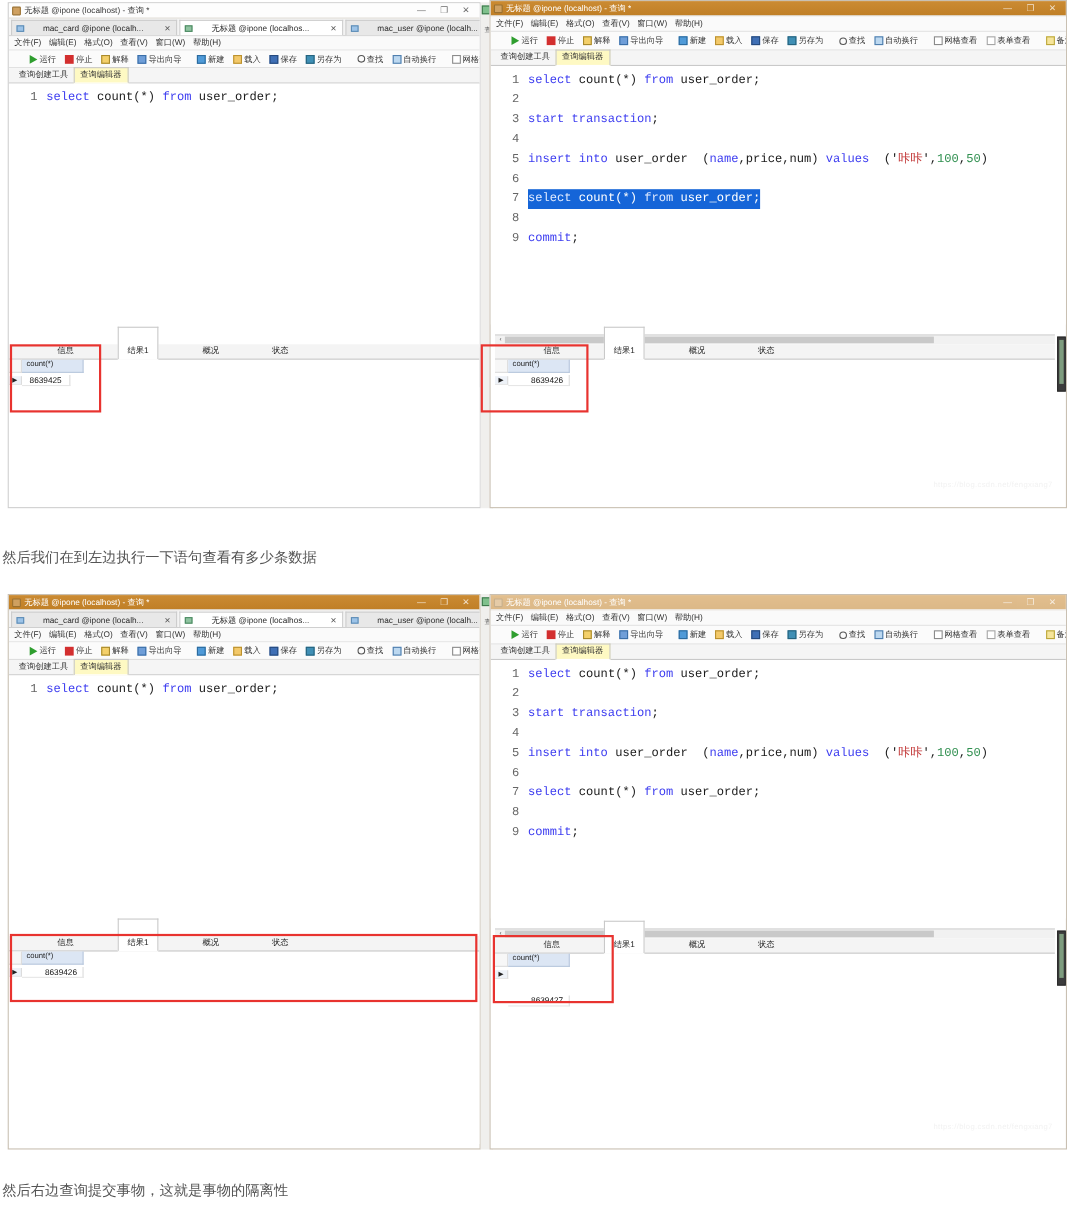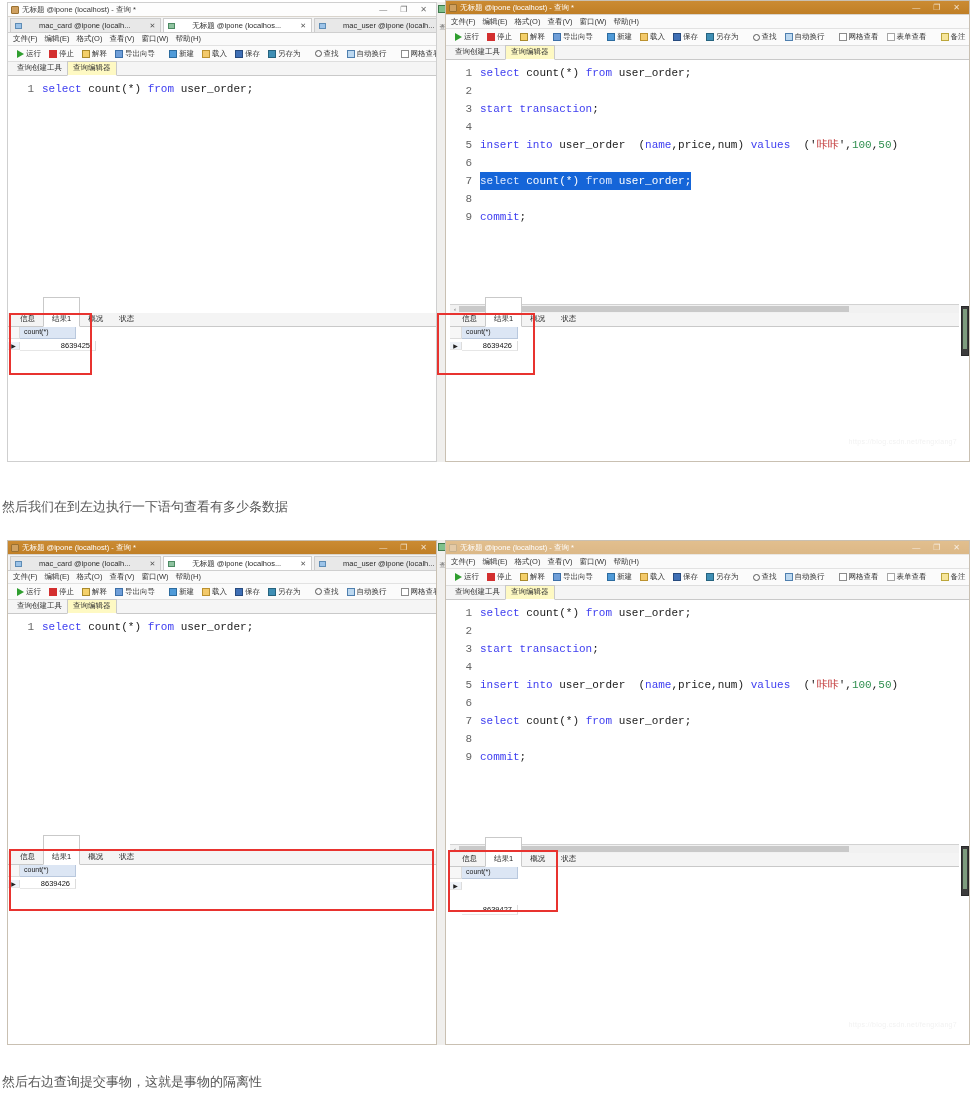--- a/index.html
+++ b/index.html
@@ -51,21 +51,21 @@
   
   .menubar {
     height:13px; background:#fafafa; display:flex; align-items:center;
     gap:7px; padding:0 5px; font-size:7.5px; color:#333;
     border-bottom:1px solid #e2e2e2;
   }
 
   
   .toolbar {
     height:16px; background:#fbfbfb; display:flex; align-items:center;
-    gap:0px; padding:0 5px; font-size:7.5px; color:#333;
+    gap:0px; padding:0 15px; font-size:7.5px; color:#333;
     border-bottom:1px solid #dedede; white-space:nowrap; overflow:hidden;
   }
   .tbtn { display:flex; align-items:center; gap:2px; padding:0 4px; height:14px; }
   .tsep { width:1px; height:11px; background:#d5d5d5; margin:0 3px; }
   .ti { width:8px; height:8px; flex:0 0 auto; }
   .ti.run   { width:0;height:0;background:none;border-left:7px solid #2f9e2f;border-top:4px solid transparent;border-bottom:4px solid transparent; }
   .ti.stop  { background:#d32f2f; }
   .ti.expl  { background:#f4d06a; border:1px solid #a98a2c; }
   .ti.exp   { background:#6f9ed8; border:1px solid #3b6fa8; }
   .ti.new   { background:#4f9ad8; border:1px solid #2c6b9e; }
@@ -103,21 +103,21 @@
   .sel .kw, .sel .num, .sel .str { color:#dfeaff; }
 
   
   .hscroll { height:9px; background:#f1f1f1; border-top:1px solid #d2d2d2;
              display:flex; align-items:center; padding:0 1px; }
   .hscroll .arrow { font-size:6px; color:#555; width:8px; text-align:center; }
   .hscroll .thumb { height:6px; background:#c9c9c9; }
 
   .restabs { height:14px; background:#f4f4f4; display:flex; align-items:flex-end;
              gap:0; padding-left:4px; border-bottom:1px solid #c9c9c9; font-size:7.5px; }
-  .rtab { padding:16px 8px 2px; color:#222; }
+  .rtab { padding:16px 8px 2px; color:#222;margin-left:32px; }
   .rtab.active { background:#fff; border:1px solid #c9c9c9; border-bottom:1px solid #fff;
                  margin-bottom:-1px; }
 
   .gridhdr { height:12px; display:flex; font-size:7px; }
   .gridhdr .corner { width:12px; background:#f7f7f7; border-right:1px solid #dcdcdc;
                      border-bottom:1px solid #dcdcdc; }
   .gridhdr .col { background:#dce6f4; border-right:1px solid #b9c8dd;
                   border-bottom:1px solid #b9c8dd; padding:1px 4px; color:#1c1c1c; }
   .gridrow { height:13px; display:flex; font-size:7.5px; align-items:center; }
   .gridrow .rowsel { width:12px; background:#eef2f8; border-right:1px solid #dcdcdc;
@@ -259,21 +259,21 @@
         <div class="rtab active">结果1</div>
         <div class="rtab">概况</div>
         <div class="rtab">状态</div>
       </div>
       <div class="gridhdr">
         <div class="corner"></div>
         <div class="col" style="width:56px;">count(*)</div>
       </div>
       <div class="gridrow">
         <div class="rowsel">▶</div>
-        <div class="cell" style="width:76px;">8639425</div>
+        <div class="cell" style="width:44px;text-align:center;">8639425</div>
       </div>
       <div class="gridblank" style="height:118px;"></div>
     </div>
 
     <div class="redbox" style="left:1px; top:310px; width:83px; height:62px;"></div>
   </div>
 
   <div class="sliver" style="left:437px; top:2px; width:11px; height:460px;">
     <div class="ico"></div>
     <div class="vtxt">查</div>

